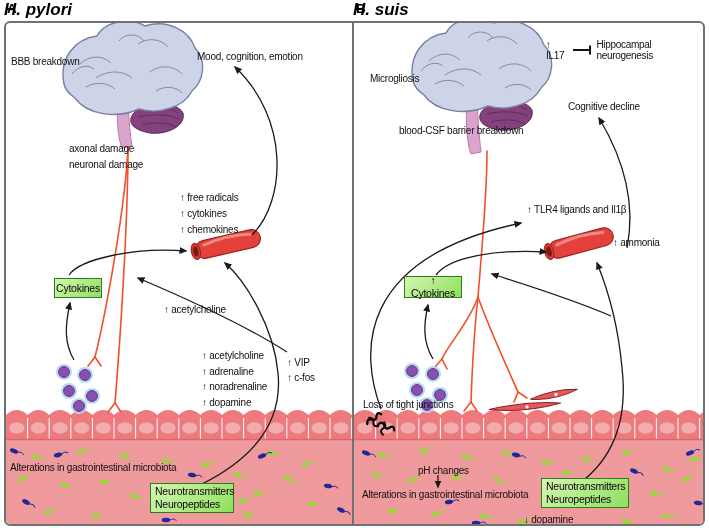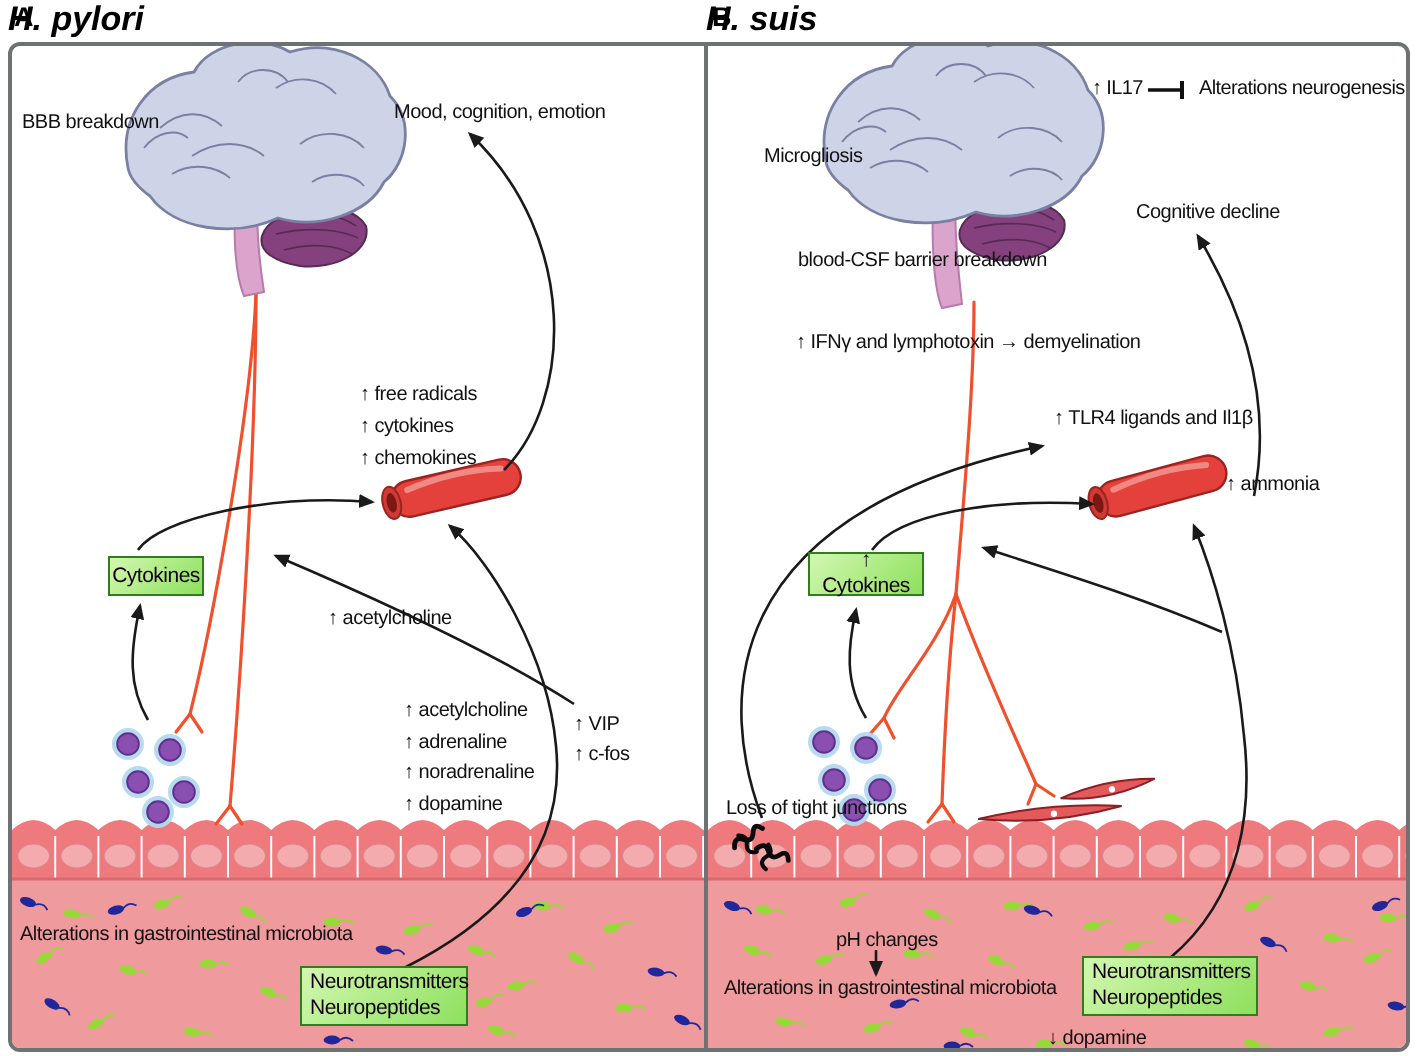--- a/index.html
+++ b/index.html
@@ -229,20 +229,22 @@
           <circle cx="73" cy="383" r="5.4" fill="#8a4fb0" stroke="#5e3190" stroke-width="1"></circle>
           <path d="M246,212 C280,178 284,96 229,44" stroke="#1a1a1a" stroke-width="1.3" fill="none" marker-end="url(#artA-ah)"></path>
           <path d="M68,337 C58,320 59,303 64,280" stroke="#1a1a1a" stroke-width="1.3" fill="none" marker-end="url(#artA-ah)"></path>
           <path d="M63,252 C74,236 128,224 180,228" stroke="#1a1a1a" stroke-width="1.3" fill="none" marker-end="url(#artA-ah)"></path>
           <path d="M281,329 C236,300 172,272 132,255" stroke="#1a1a1a" stroke-width="1.3" fill="none" marker-end="url(#artA-ah)"></path>
           <path d="M196,461 C258,430 276,390 272,350 C268,305 240,258 219,240" stroke="#1a1a1a" stroke-width="1.3" fill="none" marker-end="url(#artA-ah)"></path>
         </svg>
 
       <div class="lbl" style="left:5px;top:31px;">BBB breakdown</div>
       <div class="lbl" style="left:191px;top:26px;">Mood, cognition, emotion</div>
+      <div class="lbl lh16" style="left:63px;top:118px;">axonal damage
+neuronal damage</div>
       <div class="lbl lh16" style="left:174px;top:167px;">↑ free radicals
 ↑ cytokines
 ↑ chemokines</div>
       <div class="gbox center" style="left:48px;top:255px;width:48px;height:20px;">Cytokines</div>
       <div class="lbl" style="left:158px;top:279px;">↑ acetylcholine</div>
       <div class="lbl" style="left:196px;top:325px;line-height:15.5px;">↑ acetylcholine
 ↑ adrenaline
 ↑ noradrenaline
 ↑ dopamine</div>
       <div class="lbl" style="left:281px;top:332px;">↑ VIP
@@ -477,32 +479,31 @@
           </g>
           <path d="M273,225 C283,175 266,130 245,95" stroke="#1a1a1a" stroke-width="1.3" fill="none" marker-end="url(#artB-ah)"></path>
           <path d="M27,386 C6,330 2,235 167,200" stroke="#1a1a1a" stroke-width="1.3" fill="none" marker-end="url(#artB-ah)"></path>
           <path d="M82,252 C95,234 142,226 192,229" stroke="#1a1a1a" stroke-width="1.3" fill="none" marker-end="url(#artB-ah)"></path>
           <path d="M79,336 C68,318 70,300 74,282" stroke="#1a1a1a" stroke-width="1.3" fill="none" marker-end="url(#artB-ah)"></path>
           <path d="M257,293 C215,275 172,262 138,251" stroke="#1a1a1a" stroke-width="1.3" fill="none" marker-end="url(#artB-ah)"></path>
           <path d="M231,456 C268,425 272,380 268,345 C264,300 252,262 243,240" stroke="#1a1a1a" stroke-width="1.3" fill="none" marker-end="url(#artB-ah)"></path>
           <path d="M84,452 L84,464" stroke="#1a1a1a" stroke-width="1.3" fill="none" marker-end="url(#artB-ah)"></path>
         </svg>
 
-      <div class="lbl" style="left:28px;top:48px;">Microgliosis</div>
+      <div class="lbl" style="left:16px;top:48px;">Microgliosis</div>
       <div class="ilrow" style="left:192px;top:16px;">
         <span>↑ IL17</span>
         <svg width="22" height="10">
           <line x1="0" y1="5" x2="17" y2="5" stroke="#111" stroke-width="1.8"></line>
           <line x1="17" y1="0.5" x2="17" y2="9.5" stroke="#111" stroke-width="2"></line>
         </svg>
-        <span>Alterations neurogenesis</span>
+        <span>Hippocampal neurogenesis</span>
       </div>
       <div class="lbl" style="left:214px;top:76px;">Cognitive decline</div>
       <div class="lbl" style="left:5px;top:100px;margin-left:40px;">blood-CSF barrier breakdown</div>
-      <div class="lbl" style="left:44px;top:141px;">↑ IFNγ and lymphotoxin → demyelination</div>
       <div class="lbl" style="left:173px;top:179px;">↑ TLR4 ligands and Il1β</div>
       <div class="lbl" style="left:259px;top:212px;">↑ ammonia</div>
       <div class="gbox center" style="left:50px;top:253px;width:58px;height:22px;">↑ Cytokines</div>
       <div class="lbl" style="left:9px;top:374px;">Loss of tight junctions</div>
       <div class="lbl" style="left:64px;top:440px;">pH changes</div>
       <div class="lbl" style="left:8px;top:464px;">Alterations in gastrointestinal microbiota</div>
       <div class="gbox" style="left:187px;top:455px;width:88px;height:30px;">Neurotransmitters
 Neuropeptides</div>
       <div class="lbl" style="left:170px;top:489px;">↓ dopamine</div>
     </div>

